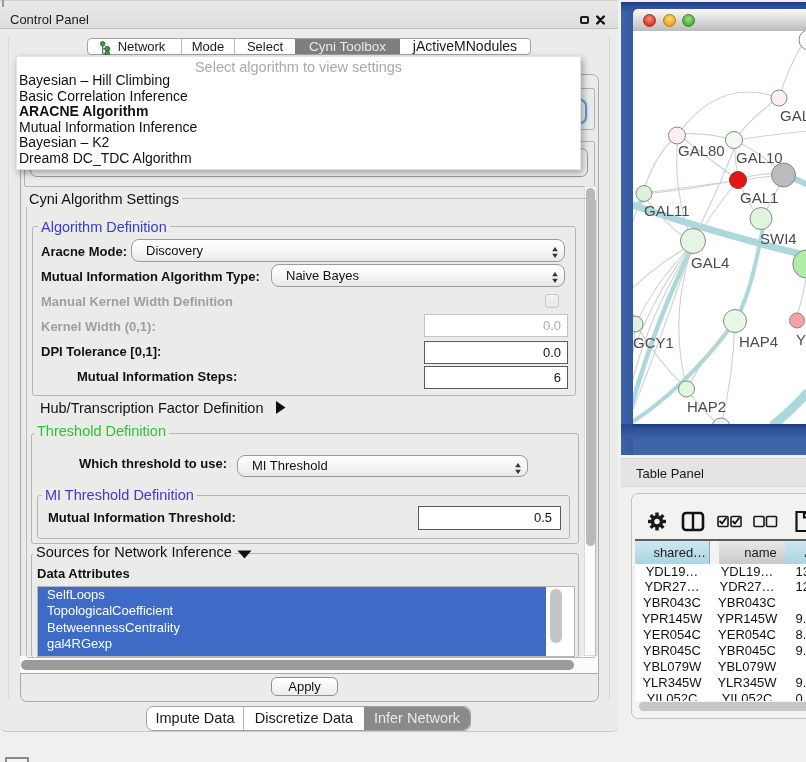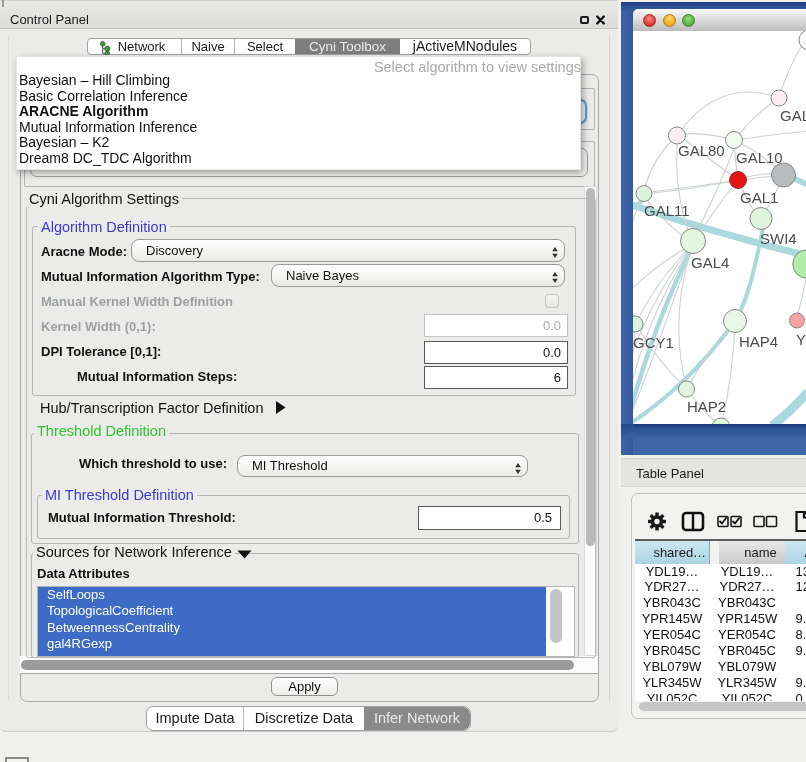--- a/index.html
+++ b/index.html
@@ -37,21 +37,21 @@
 <div class="abs" style="left:8px;top:36px;width:1px;height:664px;background:#dddddb;"></div>
 <div class="abs" style="left:609px;top:36px;width:1px;height:664px;background:#d4d4d2;"></div>
 
 <div class="tabbar" style="left:87px;top:38px;height:15px;">
   <div class="tab" style="width:93px;line-height:15px;font-size:13px;"><svg style="position:absolute;left:10px;top:1px;" width="13" height="15" viewBox="0 0 13 15">
           <path d="M4.7 4 L4.7 13.7 M4.7 8.7 L9 8.7 M4.7 13.7 L9 13.7" stroke="#5a5a5a" stroke-width="1.1" fill="none"></path>
           <circle cx="4.7" cy="3.8" r="2.3" fill="#3f9b41" stroke="#1e5c20" stroke-width="0.8"></circle>
           <circle cx="9.3" cy="8.7" r="2.5" fill="#3f9b41" stroke="#1e5c20" stroke-width="0.8"></circle>
           <circle cx="9.3" cy="13.3" r="2.2" fill="#3f9b41" stroke="#1e5c20" stroke-width="0.8"></circle>
         </svg><span style="margin-left:14px;margin-top:43px;">Network</span></div>
-  <div class="tab sep" style="width:52px;line-height:15px;font-size:13px;">Naive</div>
+  <div class="tab sep" style="width:52px;line-height:15px;font-size:13px;">Mode</div>
   <div class="tab sep" style="width:60px;line-height:15px;font-size:13px;">Select</div>
   <div class="tab sel" style="width:105px;line-height:15px;font-size:13.5px;">Cyni Toolbox</div>
   <div class="tab" style="width:130px;line-height:15px;font-size:14px;">jActiveMNodules</div>
 </div>
 
 <div class="abs" style="left:20px;top:74px;width:579px;height:628px;background:#ebebe9;border:1px solid #a9a9a9;border-radius:7px;box-sizing:border-box;"></div>
 
 <div class="abs" style="left:540px;top:88px;width:55px;height:42px;border:1px solid #b3b3b3;border-radius:2px;box-sizing:border-box;"></div>
 <div class="abs" style="left:500px;top:99px;width:87px;height:25px;border:2px solid #5b9bd5;border-radius:7px;box-sizing:border-box;box-shadow:0 0 2px #7fb3e0;"></div>
 <div class="abs" style="left:24px;top:141px;width:571px;height:46px;border:1px solid #b3b3b3;border-radius:2px;box-sizing:border-box;"></div>
@@ -133,21 +133,21 @@
 
 <div class="abs" style="left:271px;top:676.5px;width:67px;height:19px;border:1px solid #8f8f8f;border-radius:6px;background:linear-gradient(#ffffff,#ededeb);text-align:center;line-height:18px;font-size:13px;color:#111;box-sizing:border-box;">Apply</div>
 
 <div class="tabbar" style="left:146px;top:705.5px;height:23px;border-radius:7px;">
   <div class="tab" style="width:96px;line-height:23px;font-size:14.5px;">Impute Data</div>
   <div class="tab sep" style="width:120px;line-height:23px;font-size:14.5px;">Discretize Data</div>
   <div class="tab sel" style="width:106px;line-height:23px;font-size:14.5px;border-radius:0 7px 7px 0;background:#8a8a8a;">Infer Network</div>
 </div>
 
 <div class="abs" style="left:16px;top:56px;width:565px;height:114px;background:#fff;box-shadow:2px 3px 7px rgba(0,0,0,0.35);border:1px solid #e4e4e4;box-sizing:border-box;"></div>
-<div class="abs" style="left:16px;top:58.5px;width:565px;height:14px;text-align:right;font-size:14.5px;color:#a9a9a9;">Select algorithm to view settings</div>
+<div class="abs" style="left:16px;top:58.5px;width:565px;height:14px;text-align:center;font-size:14.5px;color:#a9a9a9;">Select algorithm to view settings</div>
 <div class="abs" style="left:19px;top:73px;width:540px;font-size:14px;color:#111;line-height:15.6px;white-space:nowrap;">Bayesian – Hill Climbing<br>Basic Correlation Inference<br><b>ARACNE Algorithm</b><br>Mutual Information Inference<br>Bayesian – K2<br>Dream8 DC_TDC Algorithm</div>
 
 <div class="abs" style="left:5px;top:757px;width:20px;height:10px;border:2px solid #8a8a8a;background:#f4f4f2;"></div>
 
 <div class="abs" style="left:621px;top:2px;width:185px;height:453px;background:#3f65a9;"></div>
 <div class="abs" style="left:621px;top:2px;width:185px;height:9px;background:linear-gradient(#1e3f85,#3b5da0);"></div>
 <div class="abs" style="left:621px;top:11px;width:12px;height:444px;background:linear-gradient(90deg,#3f65a9,#35589e);"></div>
 <div class="abs" style="left:621px;top:424px;width:185px;height:14px;background:linear-gradient(#27488e,#3c60a4);"></div>
 
 <div class="abs" style="left:633px;top:9px;width:173px;height:22px;background:linear-gradient(#fafafa,#bcbcbc);border-bottom:1px solid #787878;border-radius:5px 0 0 0;"></div>

